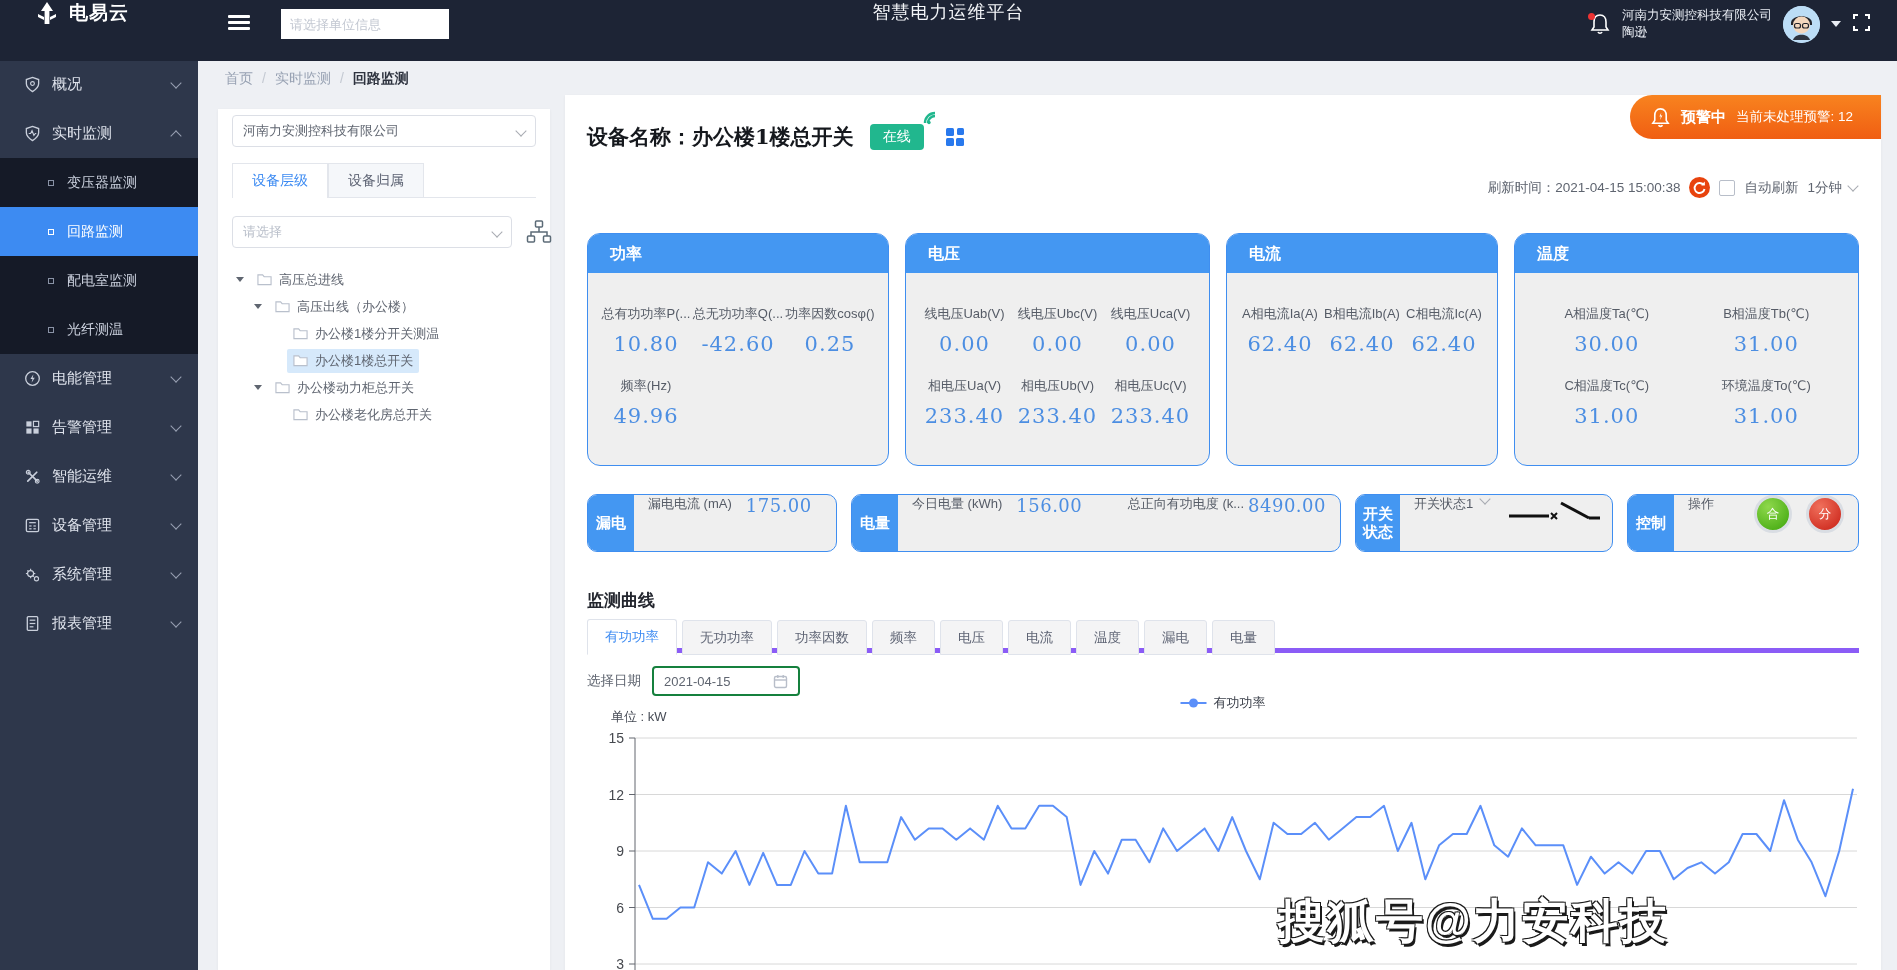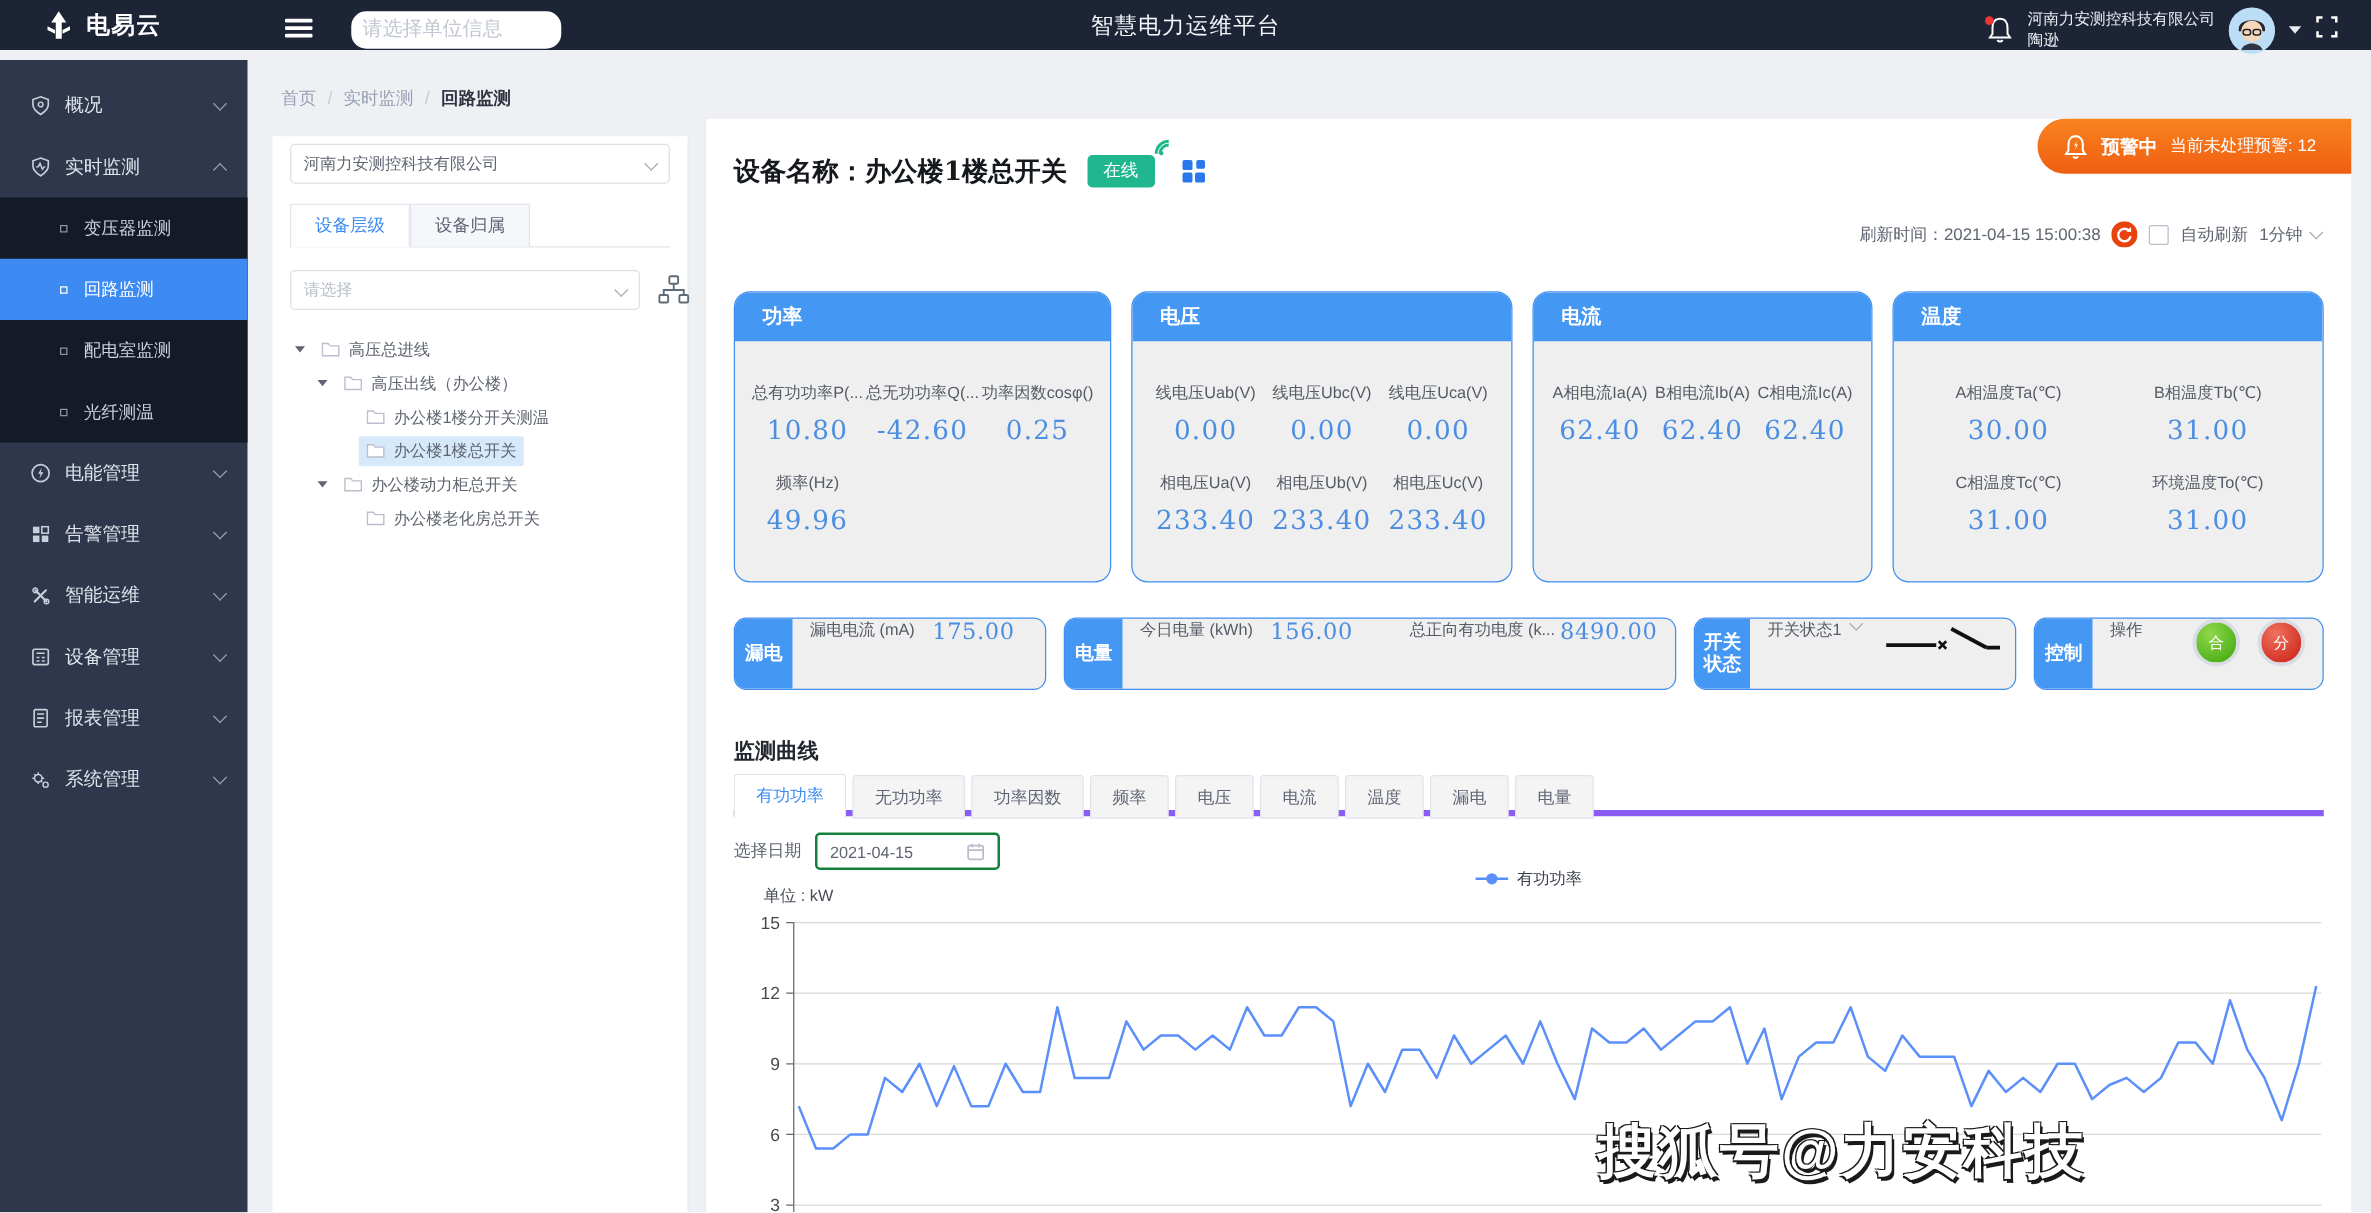--- a/index.html
+++ b/index.html
@@ -1,25 +1,25 @@
 <!DOCTYPE html>
 <html><head>
 <meta charset="utf-8">
 <style>
   html,body{margin:0;padding:0;}
   .page{position:relative;width:1897px;height:970px;background:#EEF0F4;overflow:hidden;
         font-family:"Liberation Sans","DejaVu Sans",sans-serif;-webkit-font-smoothing:antialiased;}
   
-  .topbar{position:absolute;top:0;left:0;width:1897px;height:40px;background:#1D2435;display:flex;align-items:center;z-index:30;}
+  .topbar{position:absolute;top:0;left:0;width:1897px;height:61px;background:#1D2435;display:flex;align-items:flex-start;z-index:30;}
   .logo{display:flex;align-items:center;margin-left:34px;width:150px;}
   .logo-text{color:#fff;font-size:19px;font-weight:bold;margin-left:9px;letter-spacing:1px;}
   .hamburger{position:absolute;left:228px;top:15px;width:22px;height:17px;cursor:pointer;}
   .hamburger i{display:block;height:2.6px;background:#fff;border-radius:1px;margin-bottom:3.6px;}
-  .unit-search{position:absolute;left:281px;top:9px;width:150px;height:30px;border:none;border-radius:12px;background:#fff;
-       padding:0 9px;font-size:16px;color:#333;outline:none;font-family:inherit;}
+  .unit-search{position:absolute;left:281px;top:9px;width:150px;height:30px;border:none;border-radius:0;background:#fff;
+       padding:0 9px;font-size:13px;color:#333;outline:none;font-family:inherit;}
   .unit-search::placeholder{color:#C2C7D1;}
   .app-title{position:absolute;left:50%;transform:translateX(-50%);color:#F4F6F9;font-size:18px;letter-spacing:1px;}
   .top-right{position:absolute;right:26px;top:0;height:48px;display:flex;align-items:center;gap:11px;}
   .bell-wrap{position:relative;width:22px;height:24px;cursor:pointer;}
   .bell-dot{position:absolute;left:-1px;top:1px;width:7px;height:7px;border-radius:50%;background:#E33;}
   .corp{color:#E9EDF4;font-size:12.5px;line-height:17px;white-space:nowrap;}
   .avatar{width:37px;height:37px;border-radius:50%;overflow:hidden;background:#BCDDF6;cursor:pointer;}
   .caret-down{width:0;height:0;border-left:5px solid transparent;border-right:5px solid transparent;border-top:6px solid #E9EDF4;cursor:pointer;}
   .fs-icon{cursor:pointer;}
   
@@ -243,42 +243,42 @@
           <line x1="5.5" y1="9.5" x2="8" y2="9.5" stroke="#C9CFDB" stroke-width="1.3"></line>
           <line x1="10" y1="9.5" x2="12.5" y2="9.5" stroke="#C9CFDB" stroke-width="1.3"></line>
           <line x1="5.5" y1="12.5" x2="8" y2="12.5" stroke="#C9CFDB" stroke-width="1.3"></line>
           <line x1="10" y1="12.5" x2="12.5" y2="12.5" stroke="#C9CFDB" stroke-width="1.3"></line>
         </svg>
         <span class="sb-label">设备管理</span>
         <i class="chev sb-chev"></i>
       </div>
       <div class="sb-item">
         <svg width="17" height="17" viewBox="0 0 18 18">
-          <rect x="3.5" y="1.8" width="11" height="14.5" rx="1" fill="none" stroke="#C9CFDB" stroke-width="1.4"></rect>
-          <line x1="6" y1="5.5" x2="12" y2="5.5" stroke="#C9CFDB" stroke-width="1.3"></line>
-          <line x1="6" y1="9" x2="12" y2="9" stroke="#C9CFDB" stroke-width="1.3"></line>
-          <line x1="6" y1="12.5" x2="10" y2="12.5" stroke="#C9CFDB" stroke-width="1.3"></line>
-        </svg>
-        <span class="sb-label">报表管理</span>
-        <i class="chev sb-chev"></i>
-      </div>
-      <div class="sb-item">
-        <svg width="17" height="17" viewBox="0 0 18 18">
           <circle cx="7" cy="8" r="3.2" fill="none" stroke="#C9CFDB" stroke-width="1.3"></circle>
           <g stroke="#C9CFDB" stroke-width="1.2">
             <line x1="7" y1="3" x2="7" y2="4.8"></line>
             <line x1="7" y1="11.2" x2="7" y2="13"></line>
             <line x1="2" y1="8" x2="3.8" y2="8"></line>
             <line x1="10.2" y1="8" x2="12" y2="8"></line>
             <line x1="3.6" y1="4.6" x2="4.8" y2="5.8"></line>
             <line x1="9.2" y1="10.2" x2="10.4" y2="11.4"></line>
           </g>
           <circle cx="13.2" cy="13.5" r="2.2" fill="none" stroke="#C9CFDB" stroke-width="1.2"></circle>
         </svg>
         <span class="sb-label">系统管理</span>
+        <i class="chev sb-chev"></i>
+      </div>
+      <div class="sb-item">
+        <svg width="17" height="17" viewBox="0 0 18 18">
+          <rect x="3.5" y="1.8" width="11" height="14.5" rx="1" fill="none" stroke="#C9CFDB" stroke-width="1.4"></rect>
+          <line x1="6" y1="5.5" x2="12" y2="5.5" stroke="#C9CFDB" stroke-width="1.3"></line>
+          <line x1="6" y1="9" x2="12" y2="9" stroke="#C9CFDB" stroke-width="1.3"></line>
+          <line x1="6" y1="12.5" x2="10" y2="12.5" stroke="#C9CFDB" stroke-width="1.3"></line>
+        </svg>
+        <span class="sb-label">报表管理</span>
         <i class="chev sb-chev"></i>
       </div>
     </aside>
 
   <nav class="breadcrumb" id="breadcrumb">
       <span>首页</span>
       <span class="sep">/</span>
       <span>实时监测</span>
       <span class="sep">/</span>
       <span class="last">回路监测</span>

